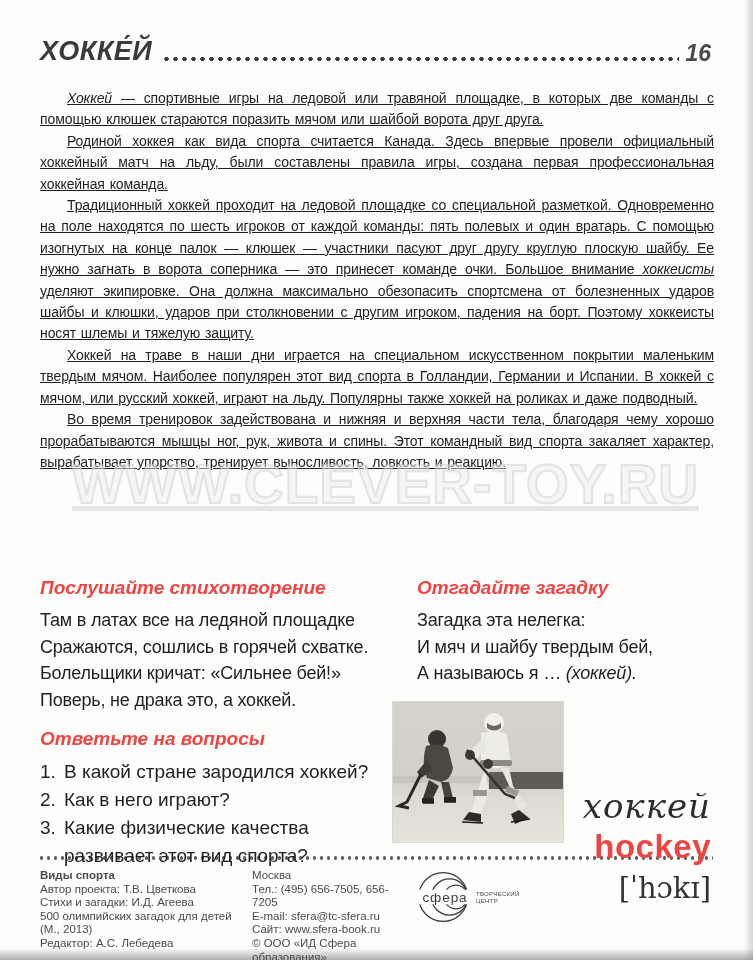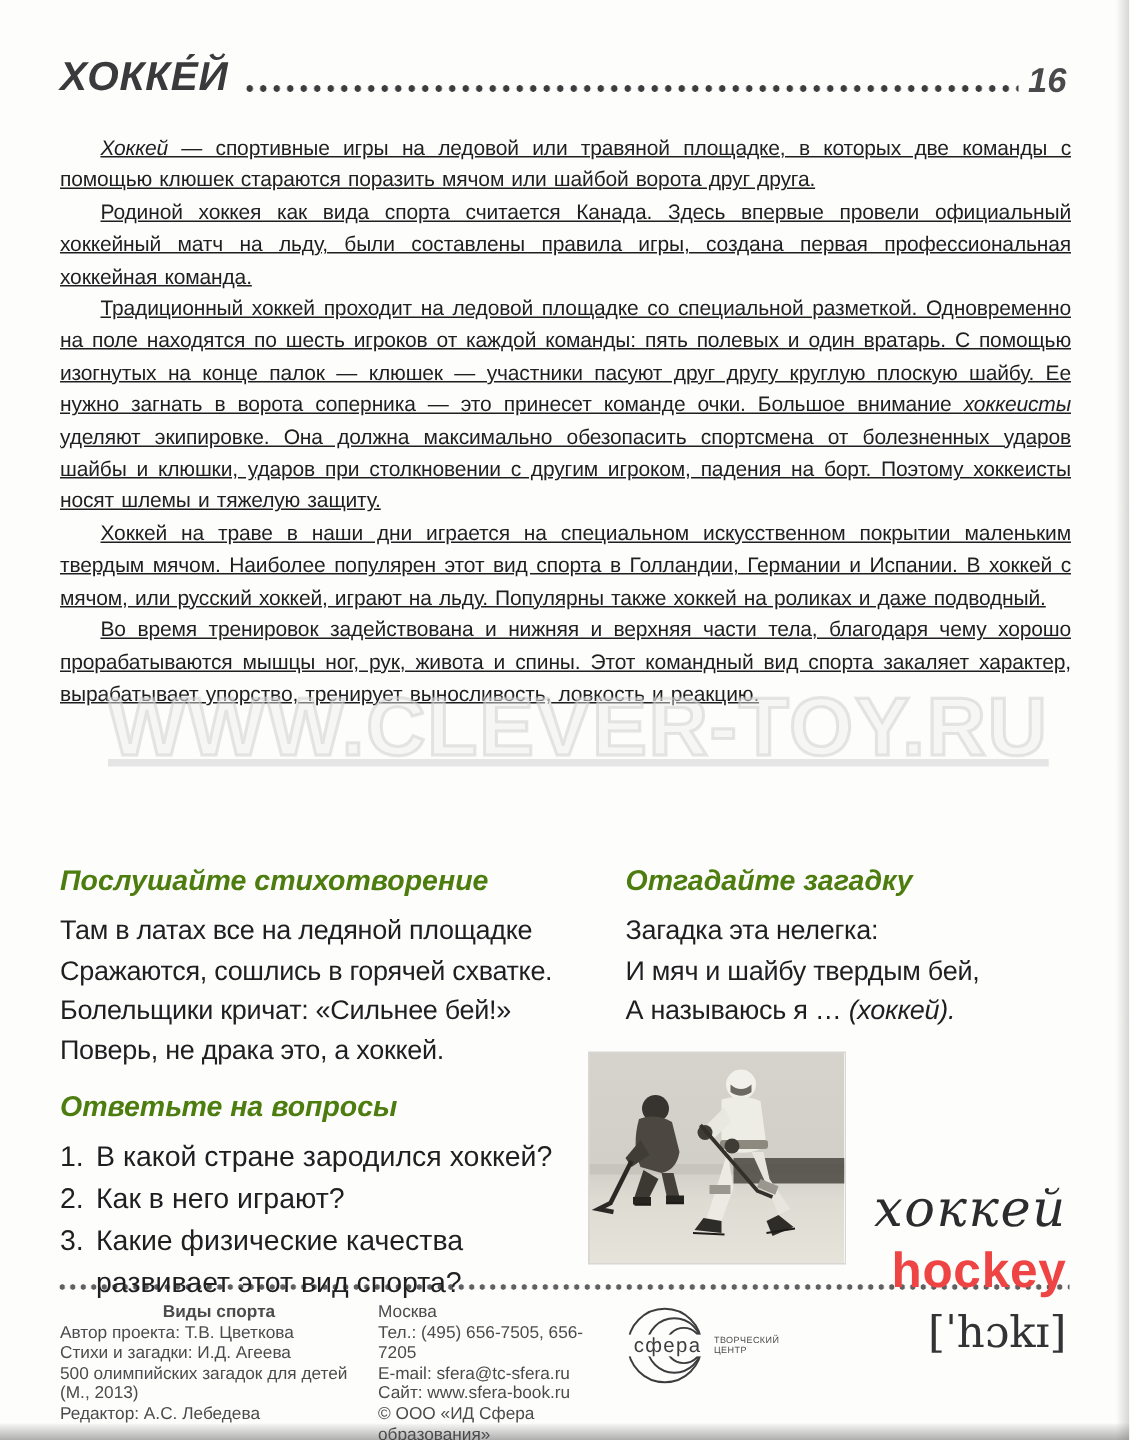--- a/index.html
+++ b/index.html
@@ -25,21 +25,21 @@
     letter-spacing:-0.1px;word-spacing:1px;text-decoration:underline;}
   .it{font-style:italic;}
   
   .watermark{position:absolute;top:452px;left:72px;z-index:2;pointer-events:none;
     font-size:55px;font-weight:bold;letter-spacing:1px;white-space:nowrap;
     color:rgba(238,238,238,0.45);text-decoration:underline;-webkit-text-stroke:2px rgba(205,205,205,0.5);}
   
   .cols{position:absolute;top:577px;left:40px;right:40px;display:flex;z-index:1;}
   .col-left{width:360px;}
   .col-right{width:285px;margin-left:17px;}
-  .sec-head{font-size:19px;font-weight:bold;font-style:italic;color:#4d7c0f;margin:0 0 8px 0;}
+  .sec-head{font-size:19px;font-weight:bold;font-style:italic;color:#ef4444;margin:0 0 8px 0;}
   .verse-line{font-size:18px;line-height:26.5px;letter-spacing:-0.2px;}
   
   .questions{position:absolute;top:728px;left:40px;width:356px;z-index:1;}
   .q-row{display:flex;font-size:19px;line-height:28px;}
   .q-num{width:24px;flex:none;}
   
   .photo{position:absolute;left:393px;top:702px;width:170px;height:140px;z-index:1;
     box-shadow:0 0 0 1px rgba(180,178,170,0.5);}
   
   .vocab{position:absolute;left:545px;top:786px;width:166px;text-align:right;z-index:1;}
@@ -48,21 +48,21 @@
   .vocab-en{font-size:33px;font-weight:bold;line-height:42px;color:#ef4444;letter-spacing:.5px;}
   .vocab-tr{font-family:"DejaVu Serif",serif;font-size:29px;line-height:40px;color:#333335;}
   
   .separator{position:absolute;top:856px;left:38px;right:40px;height:4px;
     background-image:radial-gradient(circle,#606062 1.6px,transparent 2px);
     background-size:7px 4px;background-position:0 center;background-repeat:repeat-x;}
   .footer{position:absolute;top:869px;left:40px;right:30px;display:flex;z-index:1;
     font-size:11.5px;line-height:13.6px;color:#4b4b4d;}
   .f-credits{width:212px;}
   .f-contact{width:152px;}
-  .f-series{font-weight:bold;text-align:center;}
+  .f-series{font-weight:bold;}
   .f-logo{margin-left:12px;display:flex;align-items:flex-start;}
   .logo-tagline{font-size:6px;line-height:7px;color:#4b4b4d;margin:22px 0 0 2px;
     text-transform:uppercase;letter-spacing:.3px;width:30px;}
 </style>
 </head>
 <body>
 
 <div class="page">
 
   <div class="header">

